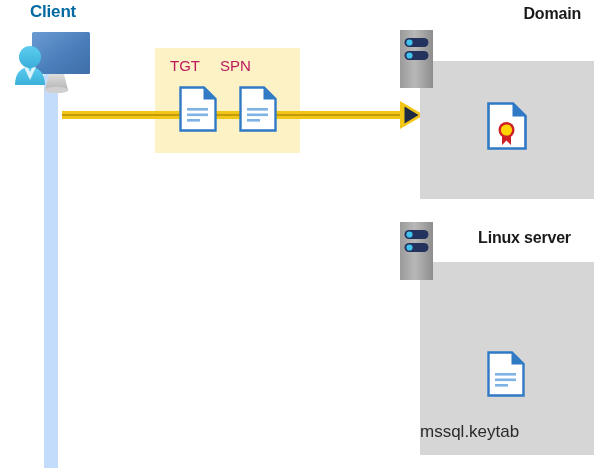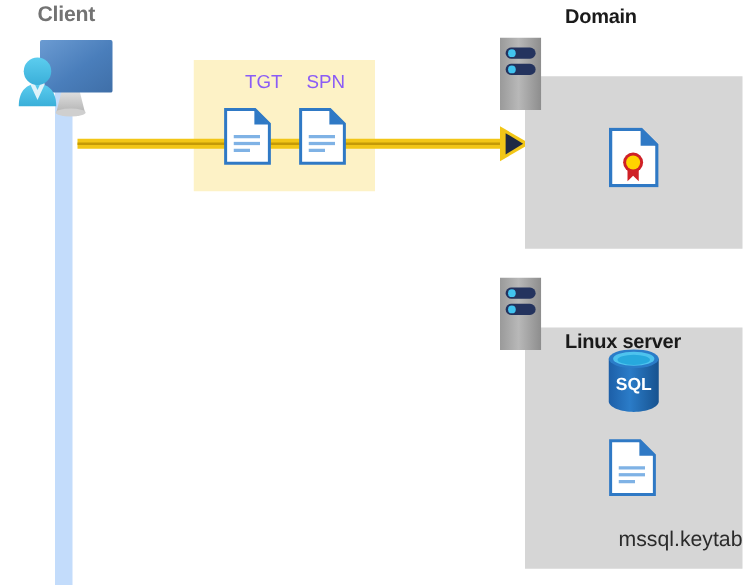--- a/index.html
+++ b/index.html
@@ -30,21 +30,21 @@
     height: 408px;
     background: #c3dcfb;
   }
 
   
   .client-label {
     left: 30px;
     top: 2px;
     font-size: 17px;
     font-weight: bold;
-    color: #737373;
+    color: #0369a1;
     letter-spacing: -0.2px;
     white-space: nowrap;
   }
 
   
   .client-icon {
     left: 8px;
     top: 28px;
     width: 86px;
     height: 68px;
@@ -52,31 +52,30 @@
 
   
   .panel-title {
     font-size: 16px;
     font-weight: bold;
     color: #1a1a1a;
     line-height: 20px;
     letter-spacing: -0.2px;
   }
   .dc-title {
-    left: 452px;
+    left: 436px;
     top: 4px;
     width: 145px;
-    text-align: left;
+    text-align: right;
   }
   .ls-title {
     left: 452px;
     top: 228px;
     width: 145px;
-    text-align: left;
-    margin-top: 36px;
+    text-align: center;
   }
 
   
   .panel {
     background: #d6d6d6;
   }
   .dc-panel {
     left: 420px;
     top: 61px;
     width: 174px;
@@ -128,22 +127,22 @@
   .arrow-head {
     left: 399px;
     top: 100px;
     width: 26px;
     height: 30px;
   }
 
   
   .doc-caption {
     font-size: 15px;
-    color: #8b5cf6;
-    text-align: right;
+    color: #be185d;
+    text-align: left;
     width: 56px;
   }
   .tgt-caption { left: 170px; top: 57px; }
   .spn-caption { left: 220px; top: 57px; }
 
   .doc-icon {
     width: 38px;
     height: 46px;
   }
   .tgt-icon { left: 179px; top: 86px; }
@@ -169,21 +168,21 @@
   .keytab-icon {
     left: 487px;
     top: 351px;
     width: 38px;
     height: 46px;
   }
   .keytab-label {
     left: 420px;
     top: 422px;
     width: 174px;
-    text-align: right;
+    text-align: left;
     font-size: 17px;
     color: #2b2b2b;
   }
 </style>
 </head>
 <body>
 
 <div id="canvas">
 
   <div class="abs lifeline"></div>
@@ -306,36 +305,20 @@
         </linearGradient>
       </defs>
       <rect x="0" y="0" width="33" height="58" fill="url(#gTower2)"></rect>
       <rect x="4.5" y="8" width="24" height="9" rx="4.5" fill="#24335e"></rect>
       <circle cx="9.5" cy="12.5" r="3.1" fill="#41c3ef"></circle>
       <rect x="4.5" y="21" width="24" height="9" rx="4.5" fill="#24335e"></rect>
       <circle cx="9.5" cy="25.5" r="3.1" fill="#41c3ef"></circle>
     </svg>
   </div>
 
-  <div class="abs sql-icon">
-    <svg width="46" height="52" viewBox="0 0 46 52" xmlns="http://www.w3.org/2000/svg">
-      <defs>
-        <linearGradient id="gCyl" x1="0" y1="0" x2="1" y2="0">
-          <stop offset="0%" stop-color="#1d5fa8"></stop>
-          <stop offset="42%" stop-color="#2b7cc8"></stop>
-          <stop offset="100%" stop-color="#17528f"></stop>
-        </linearGradient>
-      </defs>
-      <path d="M3 9 L3 43 C3 48 13 51.5 23 51.5 C33 51.5 43 48 43 43 L43 9 Z" fill="url(#gCyl)"></path>
-      <ellipse cx="23" cy="9" rx="20" ry="7.5" fill="#2b7cc8"></ellipse>
-      <ellipse cx="23" cy="9" rx="16.5" ry="5.6" fill="#4ec3ee"></ellipse>
-      <ellipse cx="23" cy="9.8" rx="13" ry="4.1" fill="#27a9dd"></ellipse>
-      <text x="23" y="34" font-family="'Liberation Sans', sans-serif" font-size="14" font-weight="bold" fill="#ffffff" text-anchor="middle">SQL</text>
-    </svg>
-  </div>
 
   <div class="abs keytab-icon">
     <svg width="38" height="46" viewBox="0 0 38 46" xmlns="http://www.w3.org/2000/svg">
       <path d="M1.5 1.5 L25 1.5 L36.5 13 L36.5 44.5 L1.5 44.5 Z" fill="#ffffff" stroke="#2f79c5" stroke-width="2.4"></path>
       <path d="M24.5 2 L36 13.5 L24.5 13.5 Z" fill="#2f79c5"></path>
       <rect x="8" y="22" width="21" height="2.6" fill="#7fb2e5"></rect>
       <rect x="8" y="27.5" width="21" height="2.6" fill="#7fb2e5"></rect>
       <rect x="8" y="33" width="13" height="2.6" fill="#7fb2e5"></rect>
     </svg>
   </div>

